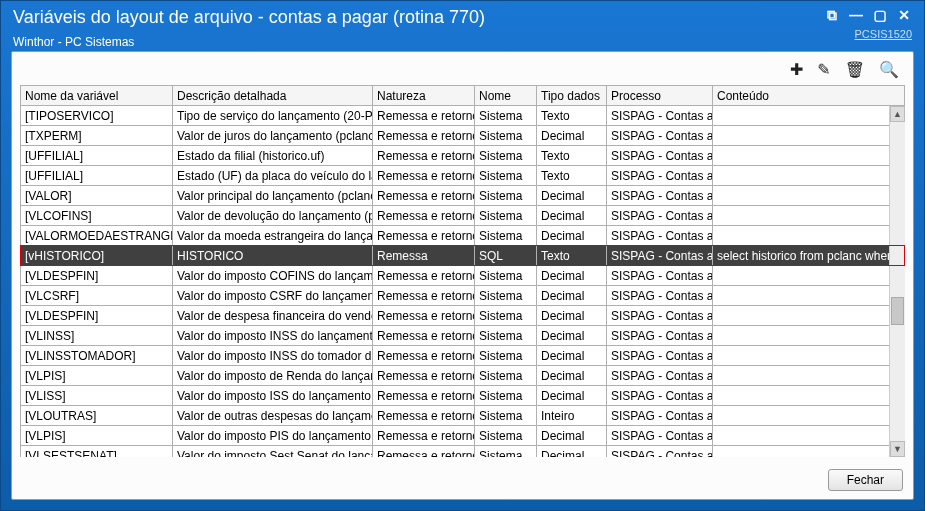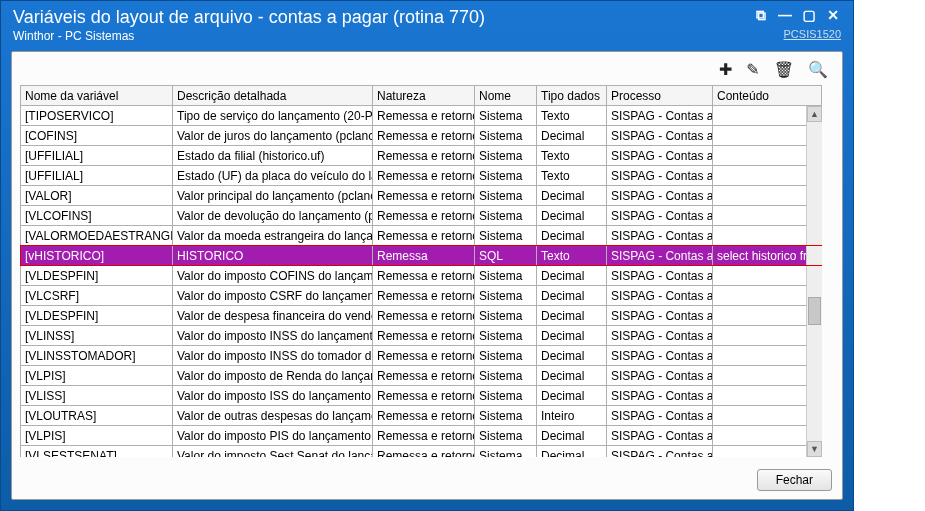--- a/index.html
+++ b/index.html
@@ -1,33 +1,33 @@
 <!DOCTYPE html>
 <html><head>
 <meta charset="utf-8">
 <style>
   * { box-sizing: border-box; margin: 0; padding: 0; }
   body { font-family: "Segoe UI", Tahoma, Arial, sans-serif; font-size: 12px; background: #fff; }
-  .window { width: 854px; height: 511px; background: linear-gradient(to bottom, #1976d2, #0d5ca8); border: 1px solid #0a4a8a; position: relative; }
+  .window { width: 925px; height: 511px; background: linear-gradient(to bottom, #1976d2, #0d5ca8); border: 1px solid #0a4a8a; position: relative; }
   .titlebar { color: #fff; padding: 6px 12px 2px 12px; display: flex; justify-content: space-between; align-items: flex-start; }
   .titlebar-left { display: flex; flex-direction: column; }
   .title-main { font-size: 18px; font-weight: normal; }
-  .title-sub { font-size: 12px; margin-top: 1px; }
+  .title-sub { font-size: 12px; margin-top: 7px; }
   .titlebar-right { display: flex; flex-direction: column; align-items: flex-end; gap: 4px; }
   .win-controls { display: flex; gap: 8px; font-size: 14px; font-weight: bold; }
   .win-btn { color: #fff; cursor: pointer; width: 16px; text-align: center; }
   .sysid { font-size: 11px; color: #cde; text-decoration: underline; }
   .content { position: absolute; left: 10px; right: 10px; top: 50px; bottom: 10px; background: #fcfcfc; border: 1px solid #999; border-radius: 2px; display: flex; flex-direction: column; }
   .toolbar { display: flex; justify-content: flex-end; gap: 14px; padding: 8px 14px 6px 14px; }
   .tb-icon { font-size: 16px; color: #222; cursor: pointer; }
-  .grid-wrap { flex: 1; overflow: hidden; position: relative; border-top: none; margin: 0 20px 6px 8px; }
+  .grid-wrap { flex: 1; overflow: hidden; position: relative; border-top: none; margin: 0 8px 6px 8px; }
   .grid { width: 100%; border-collapse: collapse; table-layout: fixed; }
   .grid th, .grid td { border: 1px solid #b0b0b0; padding: 2px 4px; text-align: left; font-size: 12px; height: 20px; white-space: nowrap; overflow: hidden; text-overflow: clip; background: #fff; }
   .grid th { background: #f5f5f5; font-weight: normal; }
-  .grid tr.selected td { background: #a21caf; color: #fff; }
+  .grid tr.selected td { background: #404040; color: #fff; }
   .scrollbar-v { position: absolute; right: 0; top: 21px; bottom: 0; width: 16px; background: #eee; border-left: 1px solid #ccc; }
   .sb-btn { height: 16px; background: #ddd; border: 1px solid #bbb; display: flex; align-items: center; justify-content: center; font-size: 9px; color: #555; }
   .sb-track { position: absolute; top: 16px; bottom: 16px; left: 0; right: 0; background: #eee; }
   .sb-thumb { position: absolute; left: 1px; right: 1px; background: #c8c8c8; border: 1px solid #aaa; }
   .footer { display: flex; justify-content: flex-end; padding: 6px 10px 8px 10px; }
   .btn-close { padding: 3px 18px; border: 1px solid #999; background: linear-gradient(#fafafa,#e4e4e4); border-radius: 3px; cursor: pointer; font-size: 12px; }
   .col-nome { width: 152px; }
   .col-desc { width: 200px; }
   .col-nat  { width: 102px; }
   .col-tipo { width: 62px; }
@@ -91,21 +91,21 @@
             <tr>
               <td>[TIPOSERVICO]</td>
               <td>Tipo de serviço do lançamento (20-Pag. Forneç</td>
               <td>Remessa e retorno</td>
               <td>Sistema</td>
               <td>Texto</td>
               <td>SISPAG - Contas a pa</td>
               <td></td>
             </tr>
             <tr>
-              <td>[COFINS]</td>
+              <td>[TXPERM]</td>
               <td>Valor de juros do lançamento (pclanc.txperm)</td>
               <td>Remessa e retorno</td>
               <td>Sistema</td>
               <td>Decimal</td>
               <td>SISPAG - Contas a pa</td>
               <td></td>
             </tr>
             <tr>
               <td>[UFFILIAL]</td>
               <td>Estado da filial (historico.uf)</td>

